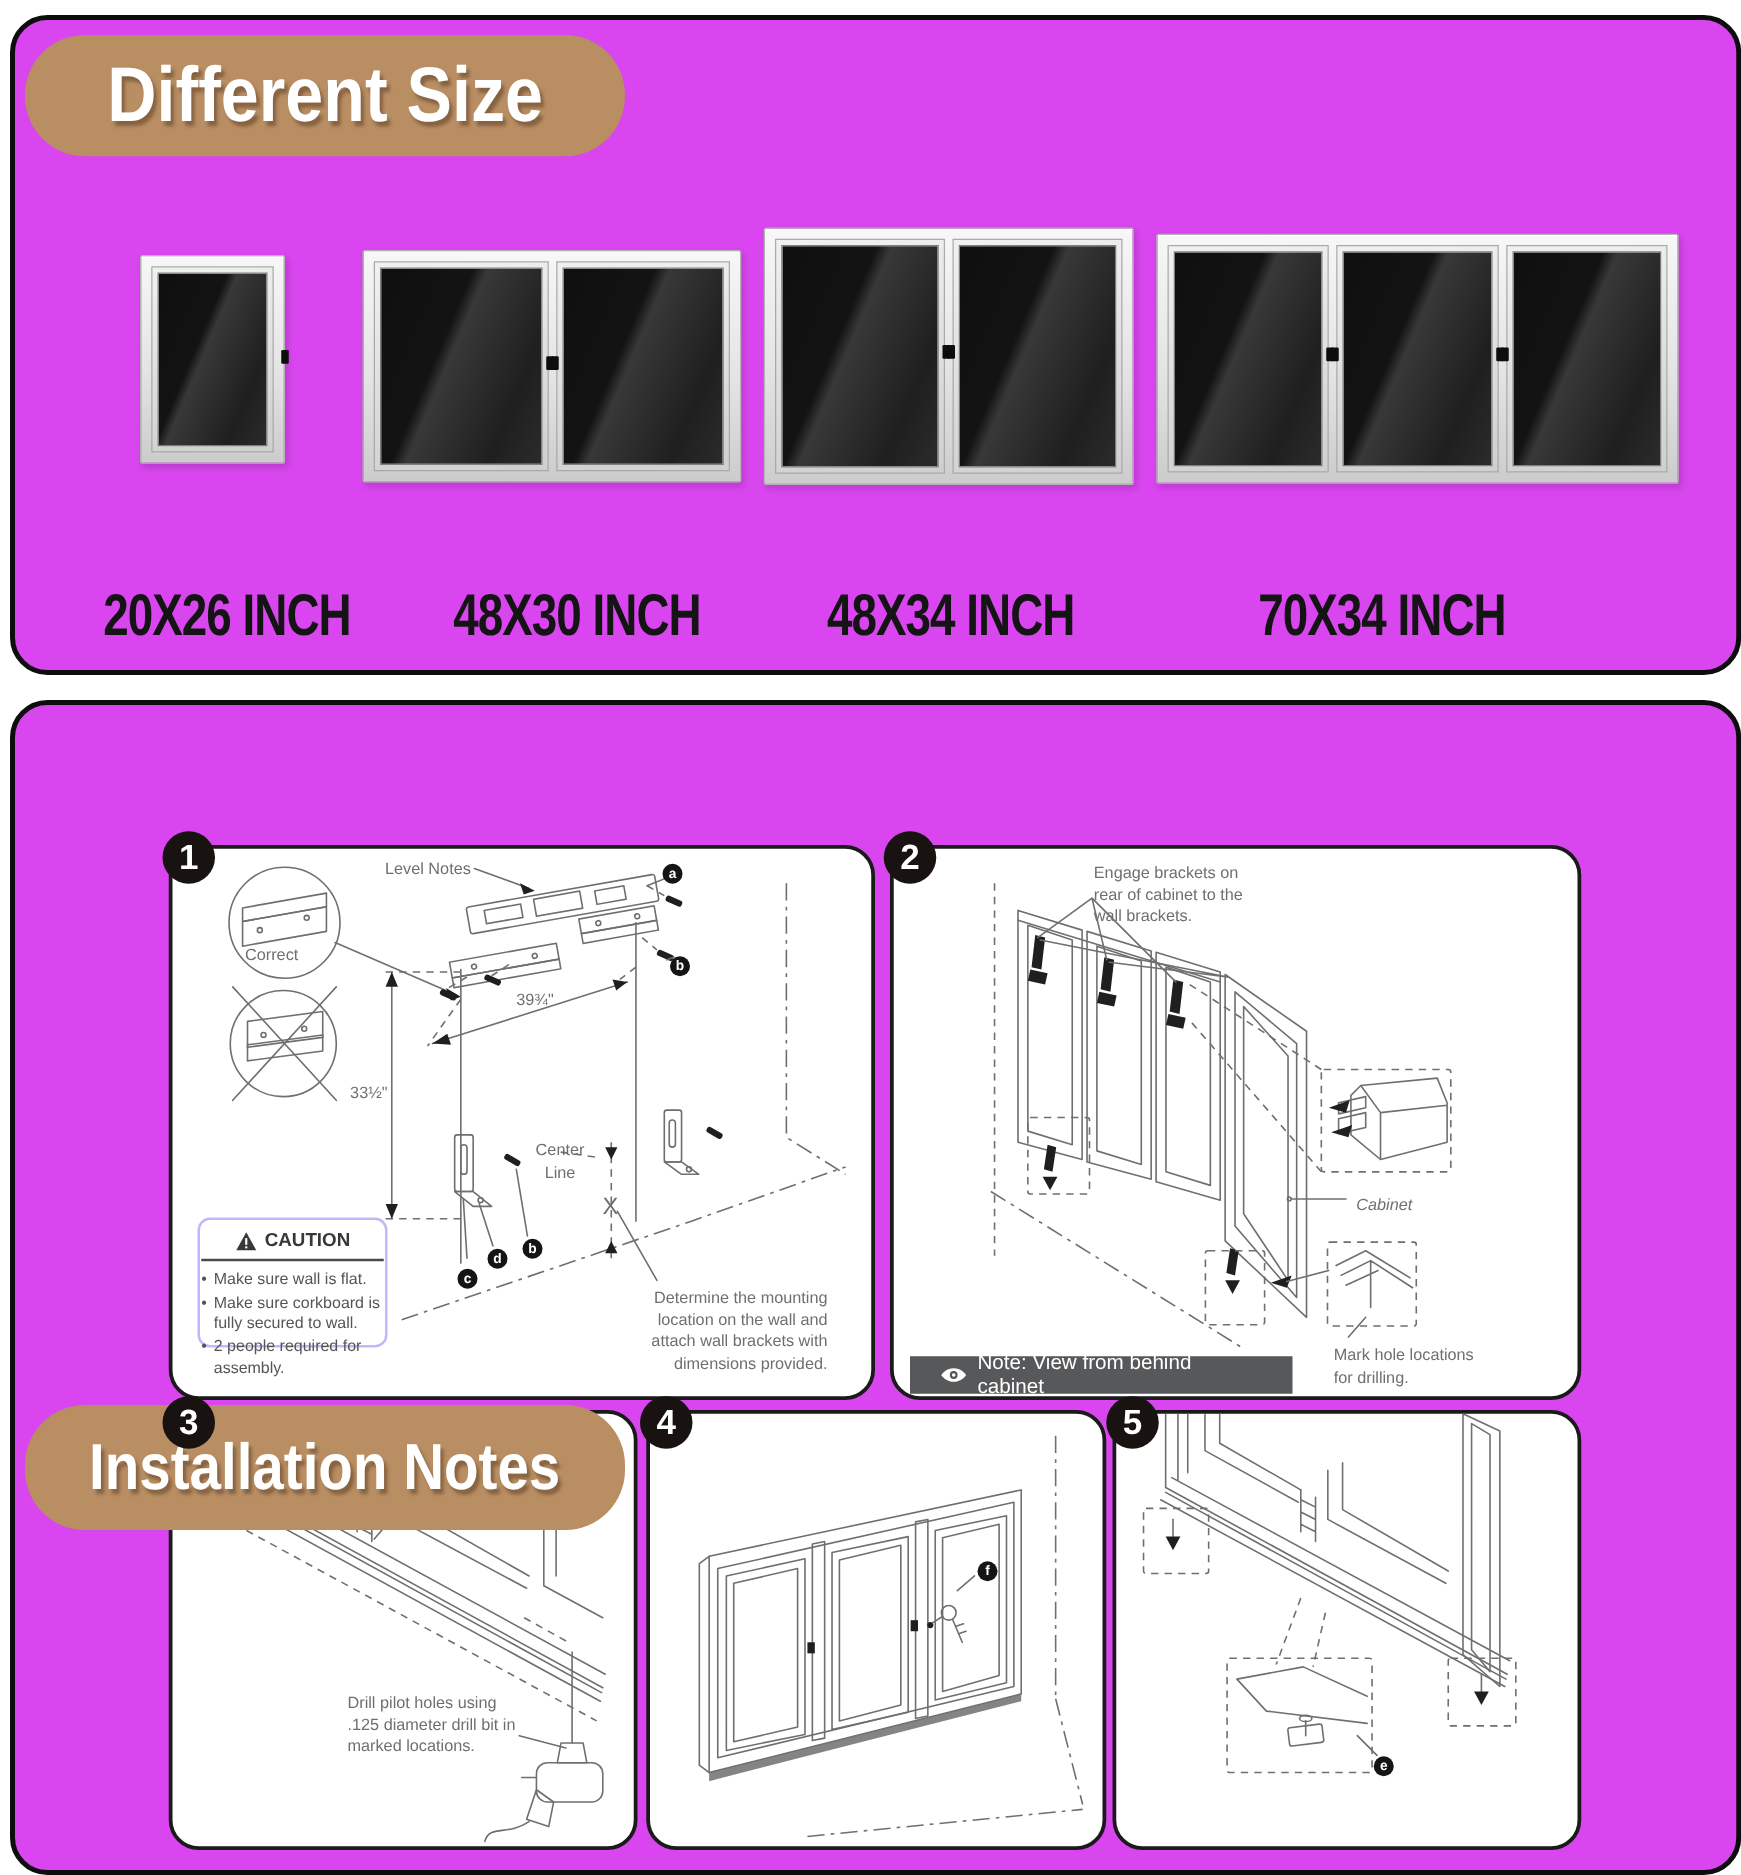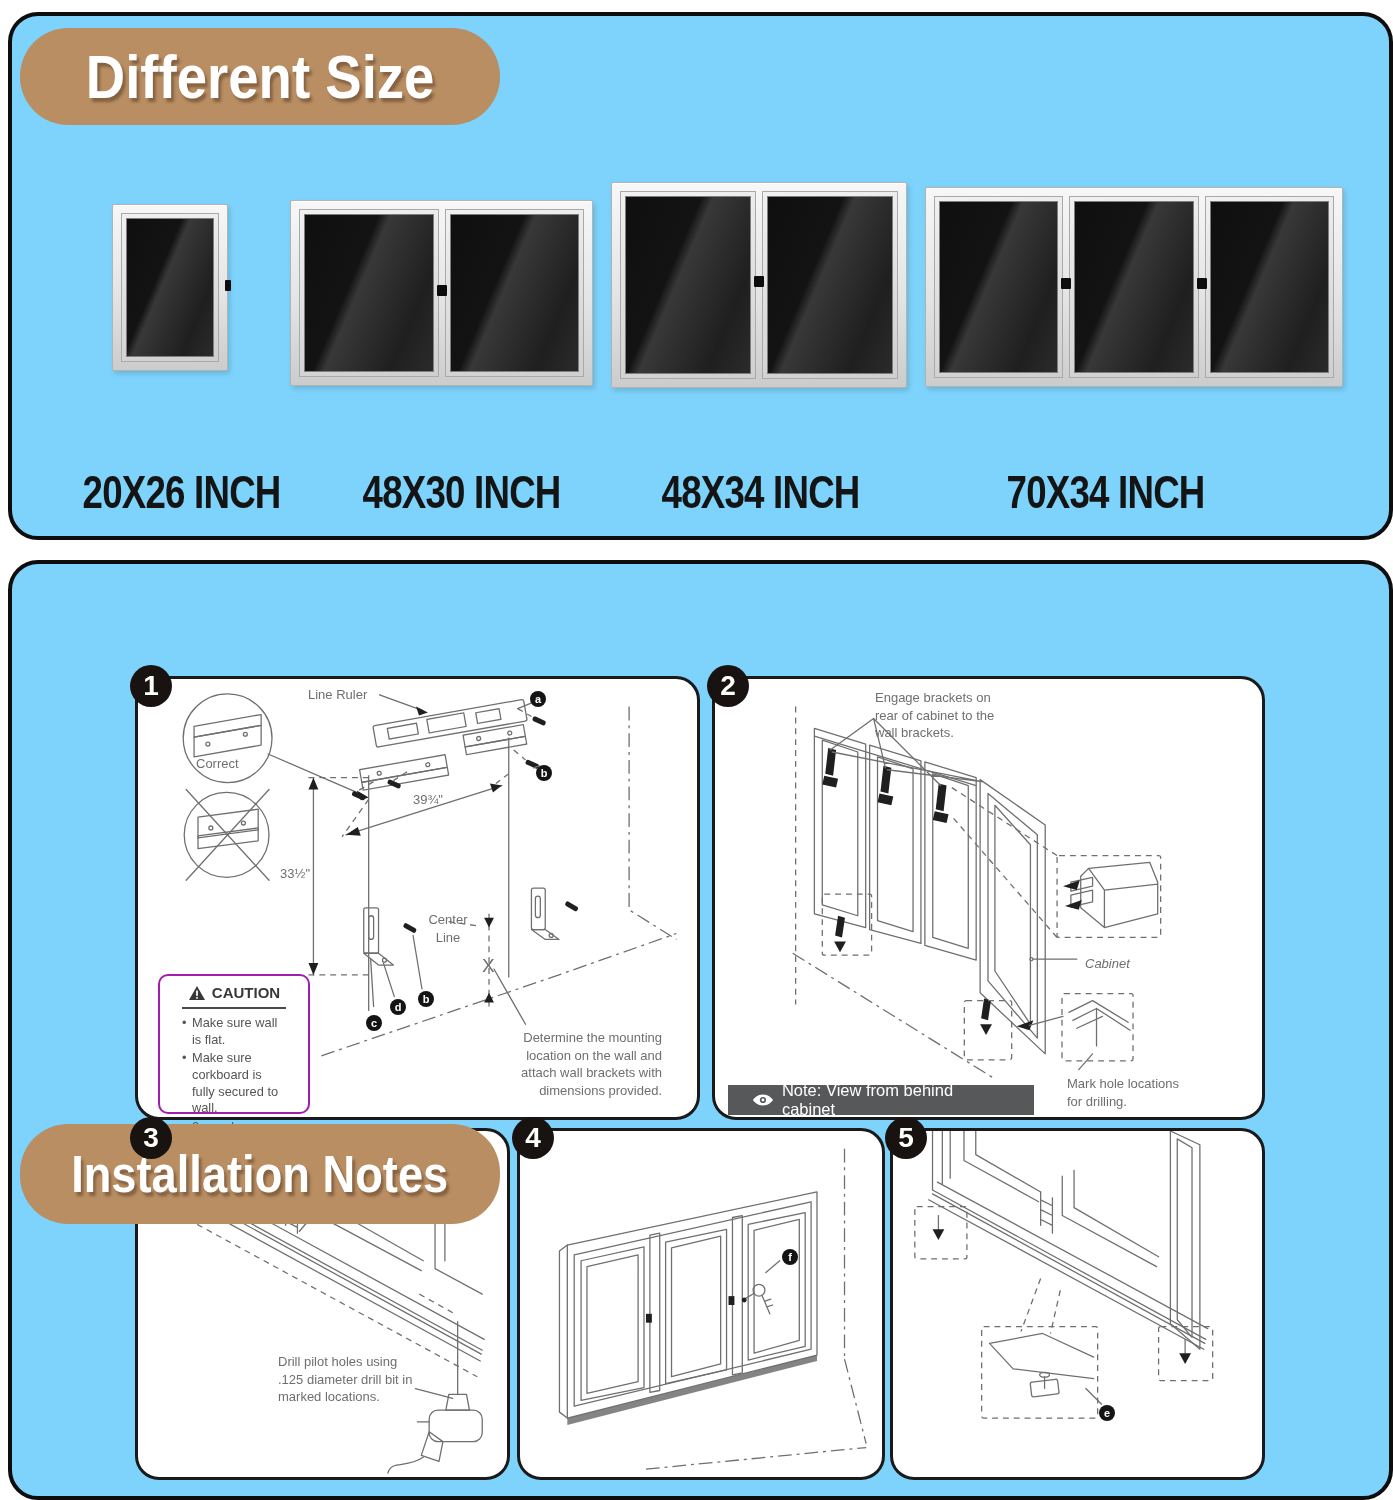--- a/index.html
+++ b/index.html
@@ -1,18 +1,18 @@
 <!DOCTYPE html>
 <html><head>
 <meta charset="utf-8">
 <style>
   html,body{margin:0;padding:0;background:#fff;}
   .page{position:relative;width:1393px;height:1500px;background:#fff;overflow:hidden;
         font-family:"Liberation Sans",sans-serif;}
-  .panel{position:absolute;border:4px solid #0d0d0d;border-radius:30px;background:#7dd3fc;}
+  .panel{position:absolute;border:4px solid #0d0d0d;border-radius:30px;background:#d946ef;}
   #panel-sizes{left:8px;top:12px;width:1377px;height:520px;}
   #panel-install{left:8px;top:560px;width:1377px;height:932px;}
   .badge{position:absolute;background:#b98e63;border-radius:48px;display:flex;align-items:center;
          justify-content:center;color:#fff;font-weight:bold;z-index:5;
          text-shadow:3px 4px 3px rgba(70,45,25,.45);}
   #badge-sizes{left:8px;top:12px;width:480px;height:97px;font-size:62px;}
   #badge-sizes span{display:inline-block;transform:scaleX(.88);white-space:nowrap;}
   #badge-install{left:8px;top:560px;width:480px;height:100px;font-size:52px;}
   #badge-install span{display:inline-block;transform:scaleX(.87);white-space:nowrap;}
 
@@ -42,22 +42,22 @@
   .art{position:absolute;left:0;top:0;width:100%;height:100%;}
   .ln{fill:none;stroke:#6f6f6f;stroke-width:1.3;stroke-linecap:round;stroke-linejoin:round;}
   .lnw{fill:#ffffff;stroke:#6f6f6f;stroke-width:1.3;stroke-linejoin:round;}
   .dash{fill:none;stroke:#6f6f6f;stroke-width:1.3;stroke-dasharray:6 5;}
   .dashdot{fill:none;stroke:#6f6f6f;stroke-width:1.3;stroke-dasharray:14 5 3 5;}
   .blk{fill:#1f1f1f;stroke:none;}
   .dlab{position:absolute;font-size:13px;line-height:1.35;color:#6f6f6f;}
   .mk{position:absolute;width:16px;height:16px;border-radius:50%;background:#141414;color:#fff;
       font-size:11px;font-weight:bold;display:flex;align-items:center;justify-content:center;z-index:4;}
   .xmark{font-size:19px;}
-  .caution{position:absolute;left:20px;top:295px;width:152px;height:140px;border:2px solid #a21caf;
-           border-radius:10px;padding:8px 22px;box-sizing:border-box;background:#fff;}
+  .caution{position:absolute;left:20px;top:295px;width:152px;height:104px;border:2px solid #c4b5fd;
+           border-radius:10px;padding:8px 1px;box-sizing:border-box;background:#fff;}
   .caution-title{display:flex;align-items:center;justify-content:center;gap:6px;color:#383838;
                  font-weight:bold;font-size:15px;}
   .caution hr{border:none;border-top:2px solid #4a4a4a;margin:6px 0 6px 0;}
   .caution ul{margin:0;padding:0;list-style:none;font-size:12.8px;color:#555;line-height:1.3;}
   .caution li{padding-left:10px;position:relative;margin-bottom:2px;}
   .caution li::before{content:"•";position:absolute;left:0;top:0;}
   .notebar{position:absolute;left:13px;top:406px;width:306px;height:30px;background:#57585a;color:#fff;
            display:flex;align-items:center;gap:8px;padding:0 24px;box-sizing:border-box;font-size:16.5px;}
 </style>
 </head>
@@ -206,21 +206,21 @@
       <circle class="ln" cx="418" cy="260" r="2"></circle>
       <rect class="blk" x="432" y="228" width="14" height="5" rx="2" transform="rotate(30 439 230)"></rect>
 
       <line class="dash" x1="355" y1="238" x2="355" y2="332"></line>
       <polygon class="blk" points="355,252 350,242 360,242"></polygon>
       <polygon class="blk" points="355,318 350,328 360,328"></polygon>
       <path class="dash" d="M314,246 L342,250"></path>
 
       <line class="ln" x1="360" y1="294" x2="392" y2="350"></line>
     </svg>
-    <div class="dlab" style="left:170px;top:7px;width:72px;">Line Ruler</div>
+    <div class="dlab" style="left:170px;top:7px;width:72px;">Level Notes</div>
     <div class="dlab" style="left:58px;top:76px;width:64px;text-align:left;">Correct</div>
     <div class="mk" style="left:392px;top:12px;">a</div>
     <div class="mk" style="left:398px;top:86px;">b</div>
     <div class="dlab" style="left:258px;top:112px;width:64px;text-align:center;">39¾"</div>
     <div class="dlab" style="left:128px;top:186px;width:44px;text-align:right;">33½"</div>
     <div class="dlab" style="left:284px;top:232px;width:52px;text-align:center;">Center Line</div>
     <div class="dlab xmark" style="left:344px;top:274px;">X</div>
     <div class="mk" style="left:228px;top:336px;">c</div>
     <div class="mk" style="left:252px;top:320px;">d</div>
     <div class="mk" style="left:280px;top:312px;">b</div>

